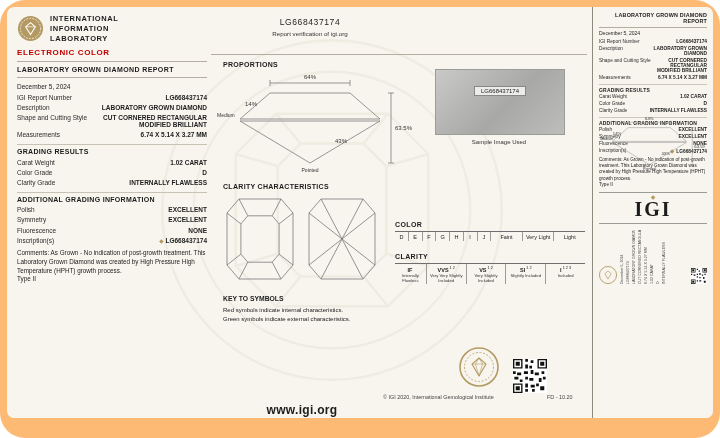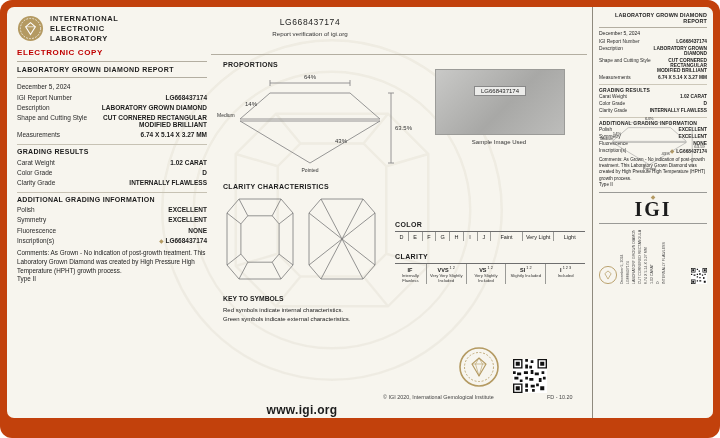--- a/index.html
+++ b/index.html
@@ -1,16 +1,16 @@
 <!DOCTYPE html>
 <html><head>
 <meta charset="utf-8">
 <style>
   html,body{margin:0;padding:0;background:#ffffff;}
-  .cert{position:relative;width:720px;height:438px;background:#c2410c;border-radius:12px;
+  .cert{position:relative;width:720px;height:438px;background:#fdba74;border-radius:25px;
         font-family:"Liberation Sans",sans-serif;color:#1c1c1c;overflow:hidden;}
   .paper{position:absolute;left:7px;top:7px;width:706px;height:411px;background:#f7f5ee;border-radius:7px;overflow:hidden;}
   .watermark{position:absolute;left:150px;top:28px;width:350px;height:350px;opacity:.055;pointer-events:none;}
   .watermark *{fill:none;stroke:#6b5a2e;stroke-width:1.4;}
 
   
   .left{position:absolute;left:10px;top:7px;width:190px;}
   .logo-row{display:flex;align-items:center;gap:6px;}
   .brand-lines{font-size:7.5px;font-weight:bold;letter-spacing:.6px;line-height:1.3;}
   .electronic{color:#c00000;font-weight:bold;font-size:8px;letter-spacing:.6px;margin:5px 0 4px;}
@@ -93,25 +93,25 @@
     <div class="left">
       <div class="logo-row">
         <svg width="27" height="27" viewBox="0 0 28 28">
           <circle cx="14" cy="14" r="13" fill="#b49a62"></circle>
           <circle cx="14" cy="14" r="10.5" fill="none" stroke="#fff" stroke-width=".8" stroke-dasharray="1.8 1.4"></circle>
           <path d="M14 8l5 4.2-5 8-5-8z" fill="none" stroke="#fff" stroke-width="1.1"></path>
           <path d="M9 12.2h10" stroke="#fff" stroke-width=".7"></path>
         </svg>
         <div class="brand-lines">
           <div>INTERNATIONAL</div>
-          <div>ELECTRONIC</div>
+          <div>INFORMATION</div>
           <div>LABORATORY</div>
         </div>
       </div>
-      <div class="electronic">ELECTRONIC COPY</div>
+      <div class="electronic">ELECTRONIC COLOR</div>
       <div class="doc-title">LABORATORY GROWN DIAMOND REPORT</div>
       <div class="date">December 5, 2024</div>
 
       <div class="row">
         <span class="lbl">IGI Report Number</span>
         <span class="val">LG668437174</span>
       </div>
       <div class="row">
         <span class="lbl">Description</span>
         <span class="val">LABORATORY GROWN DIAMOND</span>

